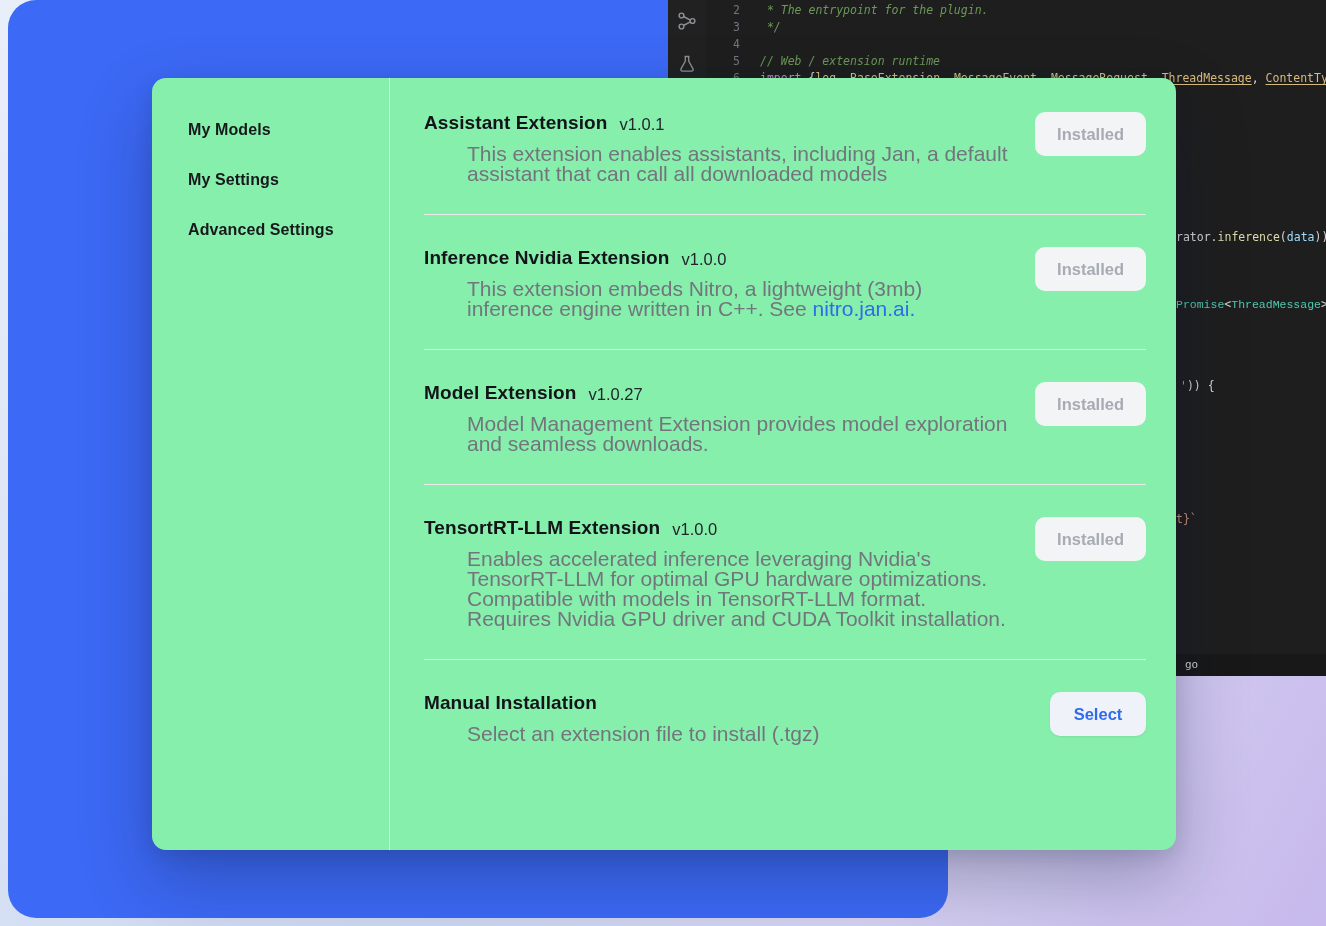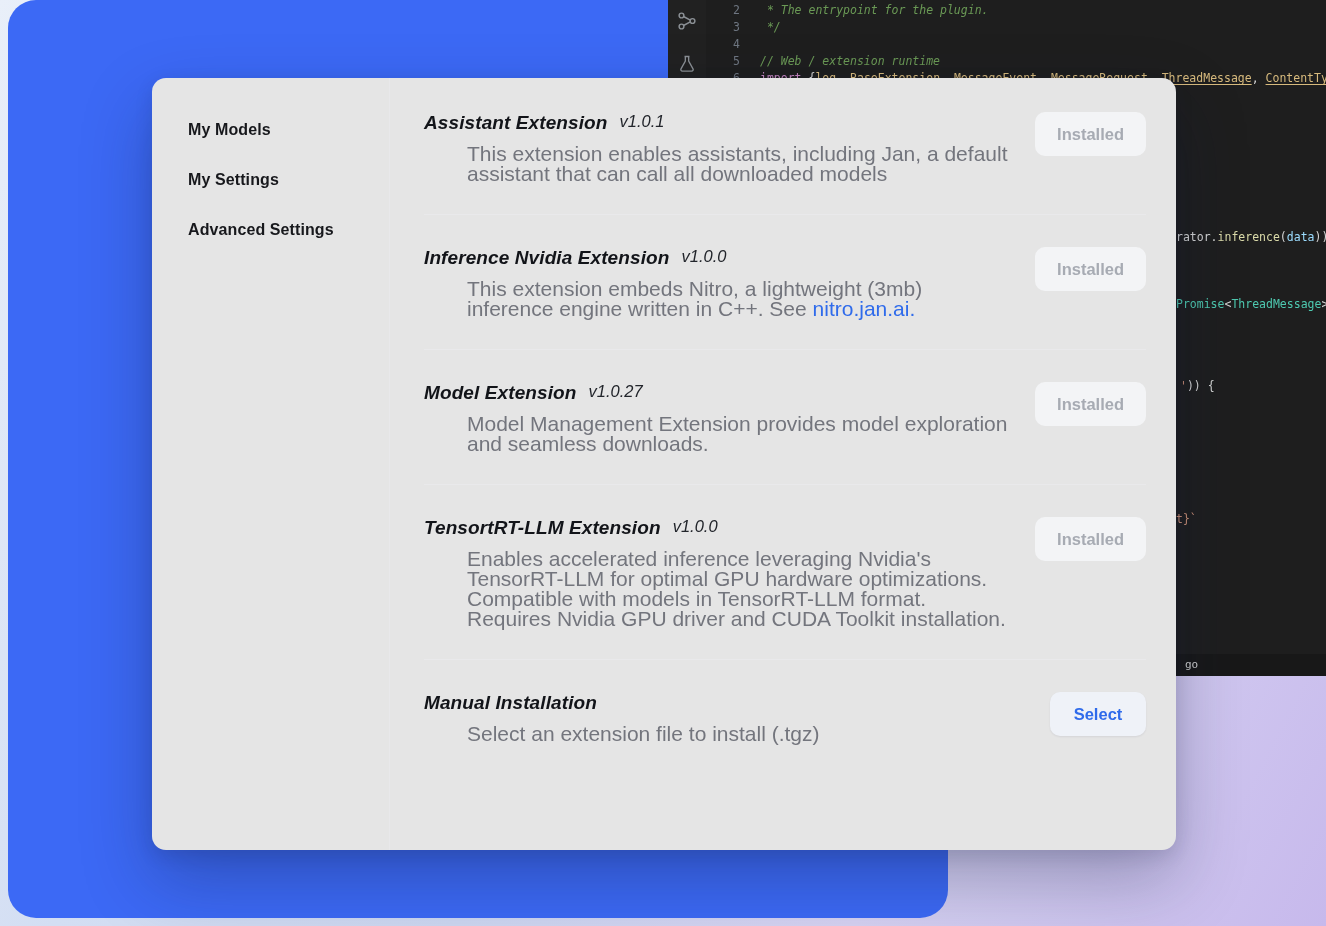--- a/index.html
+++ b/index.html
@@ -36,35 +36,35 @@
   .frag-1 { top:229px; }
   .frag-2 { top:296px; }
   .frag-3 { top:378px; left:512px; }
   .frag-4 { top:511px; }
   .tok-comment { color:#6A9955;font-style:italic; }
   .tok-kw { color:#C586C0; }
   .tok-fg { color:#D4D4D4; }
   .tok-imp { color:#D7BA7D; text-decoration:underline; text-underline-offset:2px; }
   .tok-fn { color:#DCDCAA; }
   .tok-var { color:#9CDCFE; }
-  .tok-type { color:#4EC9B0; }
+  .tok-type { color:#4EC9B0;font-family:Liberation Mono, monospace; }
   .tok-str { color:#CE9178; }
   .status-bar { position:absolute; left:0; right:0; bottom:0; height:22px; background:#181818; }
   .status-left { position:absolute; left:509px; top:4px; font-size:11px; color:#cfcfcf;margin-left:8px; }
   .status-item {
     position:absolute; left:529px; top:2px; height:18px; line-height:16px;
     background:#d8d8d8; color:#1e1e1e; border:1px solid #5a5a5a;
     font-family:"Liberation Sans",sans-serif; font-size:11px; padding:0 7px;
     white-space:nowrap; overflow:hidden; max-width:128px;margin-top:24px;
   }
 
   
   .card {
     position:absolute; left:152px; top:78px; width:1024px; height:772px;
-    background:#e5e5e5; border-radius:14px;
+    background:#86efac; border-radius:14px;
     box-shadow:0 30px 70px rgba(18,28,60,.30), 0 6px 18px rgba(18,28,60,.12);
     display:flex; overflow:hidden;
   }
   .sidebar {
     width:238px; flex:none; border-right:1px solid #E8E8EA;
     padding:30px 16px 0 16px;
   }
   .side-item {
     height:44px; display:flex; align-items:center; padding:0 20px;
     border-radius:10px; margin-bottom:6px; cursor:pointer;
@@ -73,21 +73,21 @@
   .side-item.active { background:#F4F4F5; }
 
   .content { flex:1; padding:0 30px 0 34px; overflow:hidden; }
   .section {
     display:flex; align-items:flex-start;
     padding:32px 0 30px 0; border-bottom:1px solid #E9E9EB;
   }
   .section:first-child { padding-top:34px; }
   .section:last-child { border-bottom:none; }
   .sec-left { flex:1; max-width:585px; margin-right:24px; }
-  .sec-title-row { display:flex; align-items:flex-start;font-style:italic; }
+  .sec-title-row { display:flex; align-items:flex-end; }
   .sec-title { font-size:19px; font-weight:700; color:#121419; letter-spacing:.1px; }
   .sec-version { font-size:16.5px; font-weight:400; color:#22252B; margin-left:12px; }
   .sec-desc { margin-top:10px; font-size:21px; line-height:20px; color:#73757D;margin-left:43px; }
   .link { color:#2F6BEB; text-decoration:none; cursor:pointer; }
   .btn {
     flex:none; margin-left:auto; min-width:96px; height:44px;
     border:none; border-radius:10px; padding:0 22px;
     font-family:inherit; font-size:16.5px; font-weight:600; cursor:pointer;
   }
   .btn-installed { background:#F3F4F6; color:#A7ABB3; }

